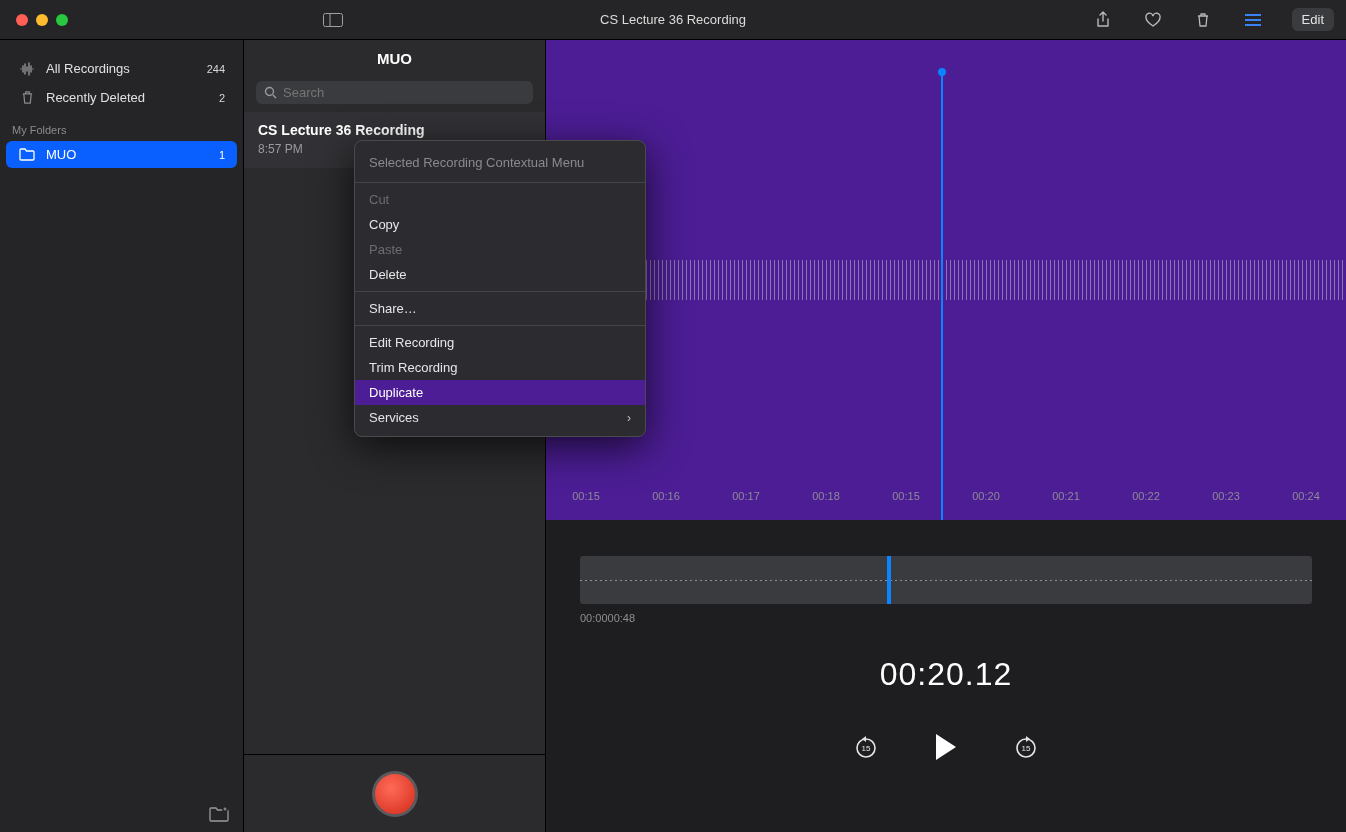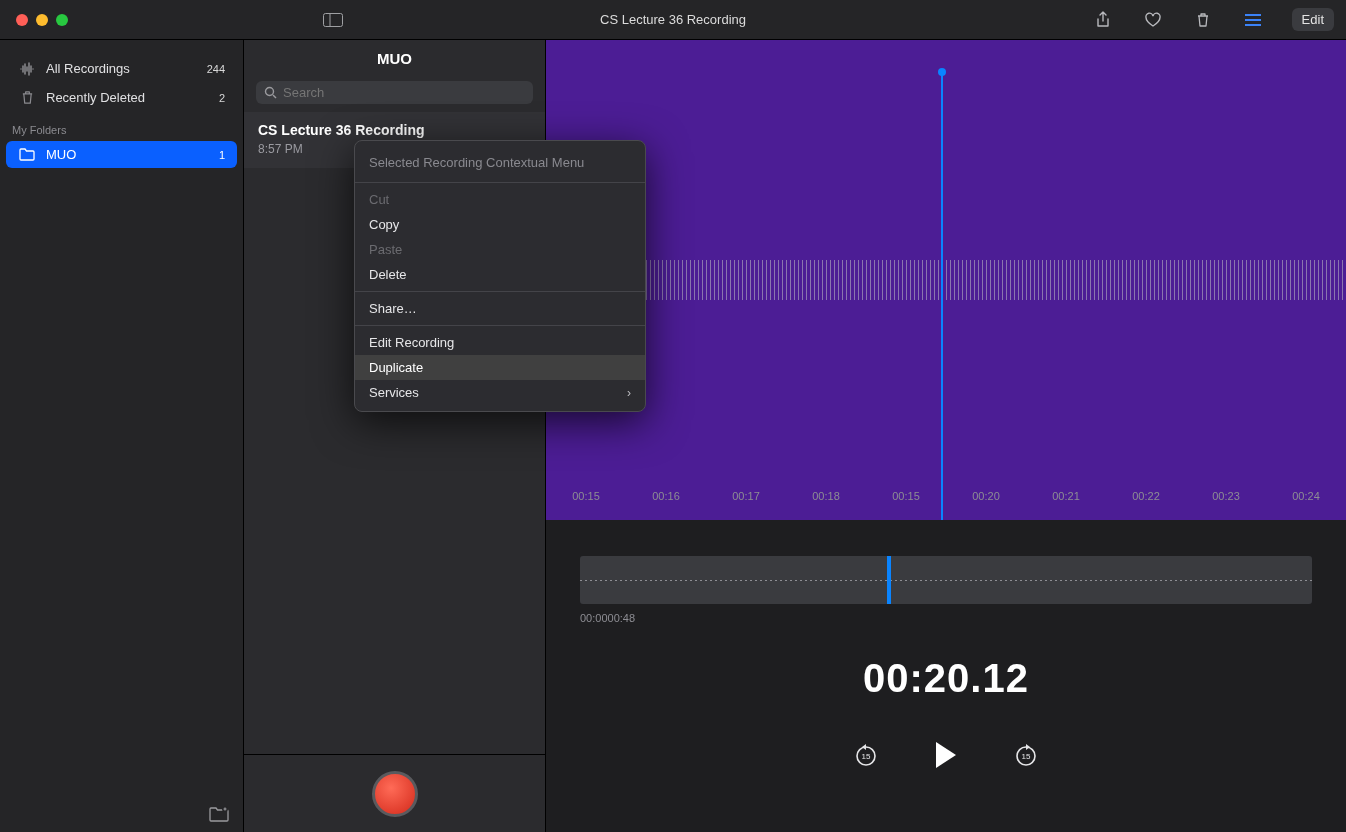--- a/index.html
+++ b/index.html
@@ -152,21 +152,21 @@
 .ov-mid {
   position:absolute; left:0; right:0; top:50%; height:1px;
   background-image:repeating-linear-gradient(to right,#8e8e94 0 2px, transparent 2px 5px);
 }
 .ov-play {
   position:absolute; top:-4px; bottom:-4px; left:42%; width:4px; background:#0a84ff; border-radius:2px;
 }
 .ov-labels { display:flex; color:#8d8d93; font-size:11px; margin-top:8px;}
 
 .big-time {
-  text-align:center; font-size:40px; font-weight:700; color:#fff; margin-top:24px; letter-spacing:1px;
+  text-align:center; font-size:32px; font-weight:400; color:#fff; margin-top:24px; letter-spacing:1px;
 }
 .controls {
   display:flex; justify-content:center; align-items:center; gap:48px;
   margin-top:38px; color:#e5e5e7;
 }
 .ctrl { width:32px; height:32px; display:flex; align-items:center; justify-content:center; }
 .play { width:0; height:0; border-left:20px solid #fff; border-top:13px solid transparent; border-bottom:13px solid transparent; }
 
 
 .ctx {
@@ -178,21 +178,21 @@
   z-index:50;
 }
 .ctx .ctx-title {
   color:#89898f; padding:8px 14px 8px; font-size:13px;
 }
 .ctx hr { border:none; border-top:1px solid #444449; margin:4px 0; }
 .ctx .mi {
   padding:5px 14px; color:#e6e6e8; display:flex; align-items:center;
 }
 .ctx .mi.disabled { color:#6b6b70; }
-.ctx .mi.selected { background:#404040; color:#fff; }
+.ctx .mi.selected { background:#4c1d95; color:#fff; }
 .ctx .mi .chev { margin-left:auto; color:#bdbdc2; font-size:12px; }
 
 svg { display:block; }
 </style>
 </head>
 <body>
 
 <div class="app">
   <div class="titlebar">
     <div class="traffic">
@@ -353,16 +353,17 @@
     <div class="ctx-title">Selected Recording Contextual Menu</div>
   <hr>
       <div class="mi disabled">Cut</div>
       <div class="mi">Copy</div>
       <div class="mi disabled">Paste</div>
       <div class="mi">Delete</div>
       <hr>
       <div class="mi">Share…</div>
       <hr>
       <div class="mi">Edit Recording</div>
+      <div class="mi">Trim Recording</div>
       <div class="mi selected">Duplicate</div>
       <div class="mi">Services<span class="chev">›</span></div>
     </div>
 </div>
 
 </body></html>

